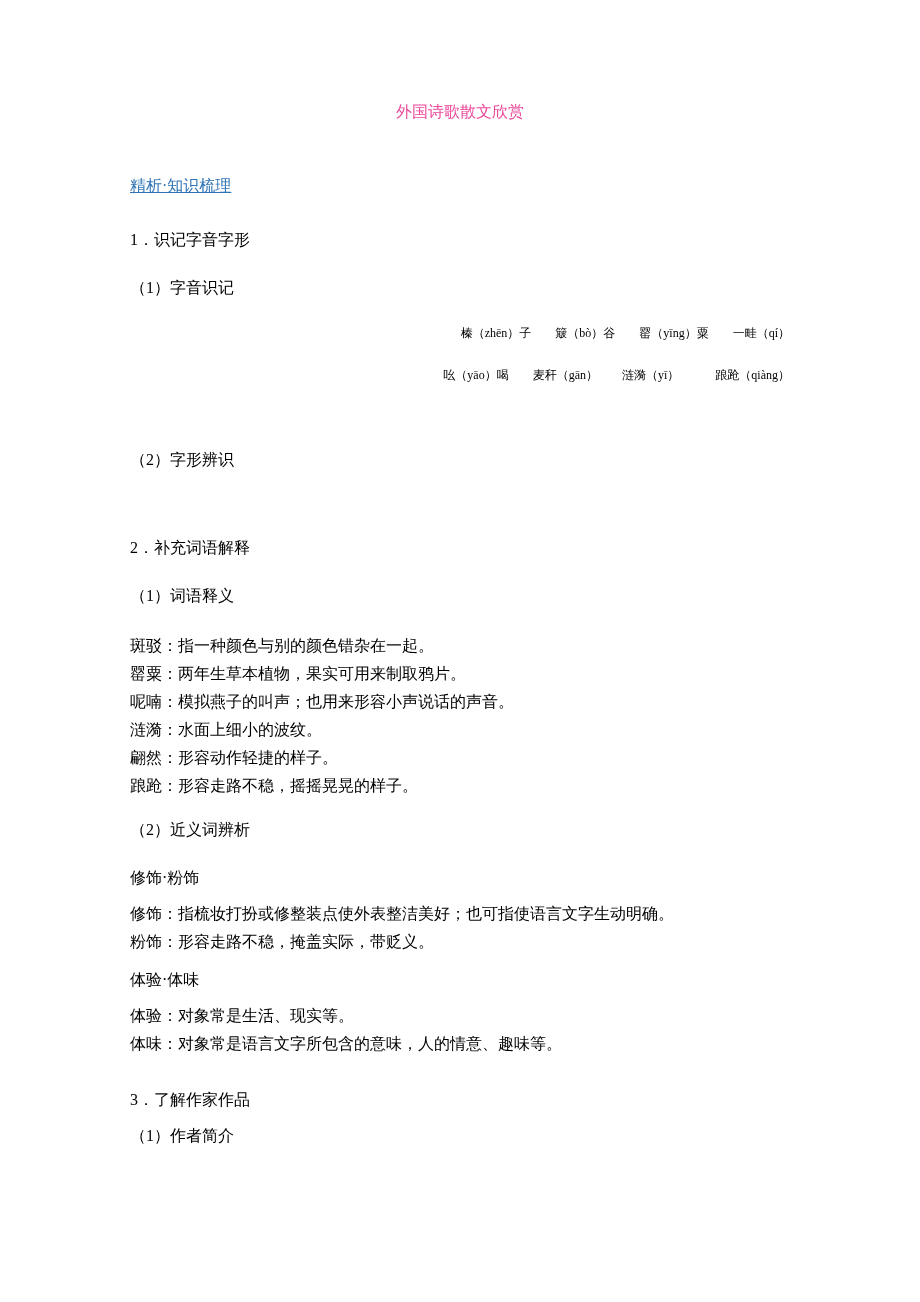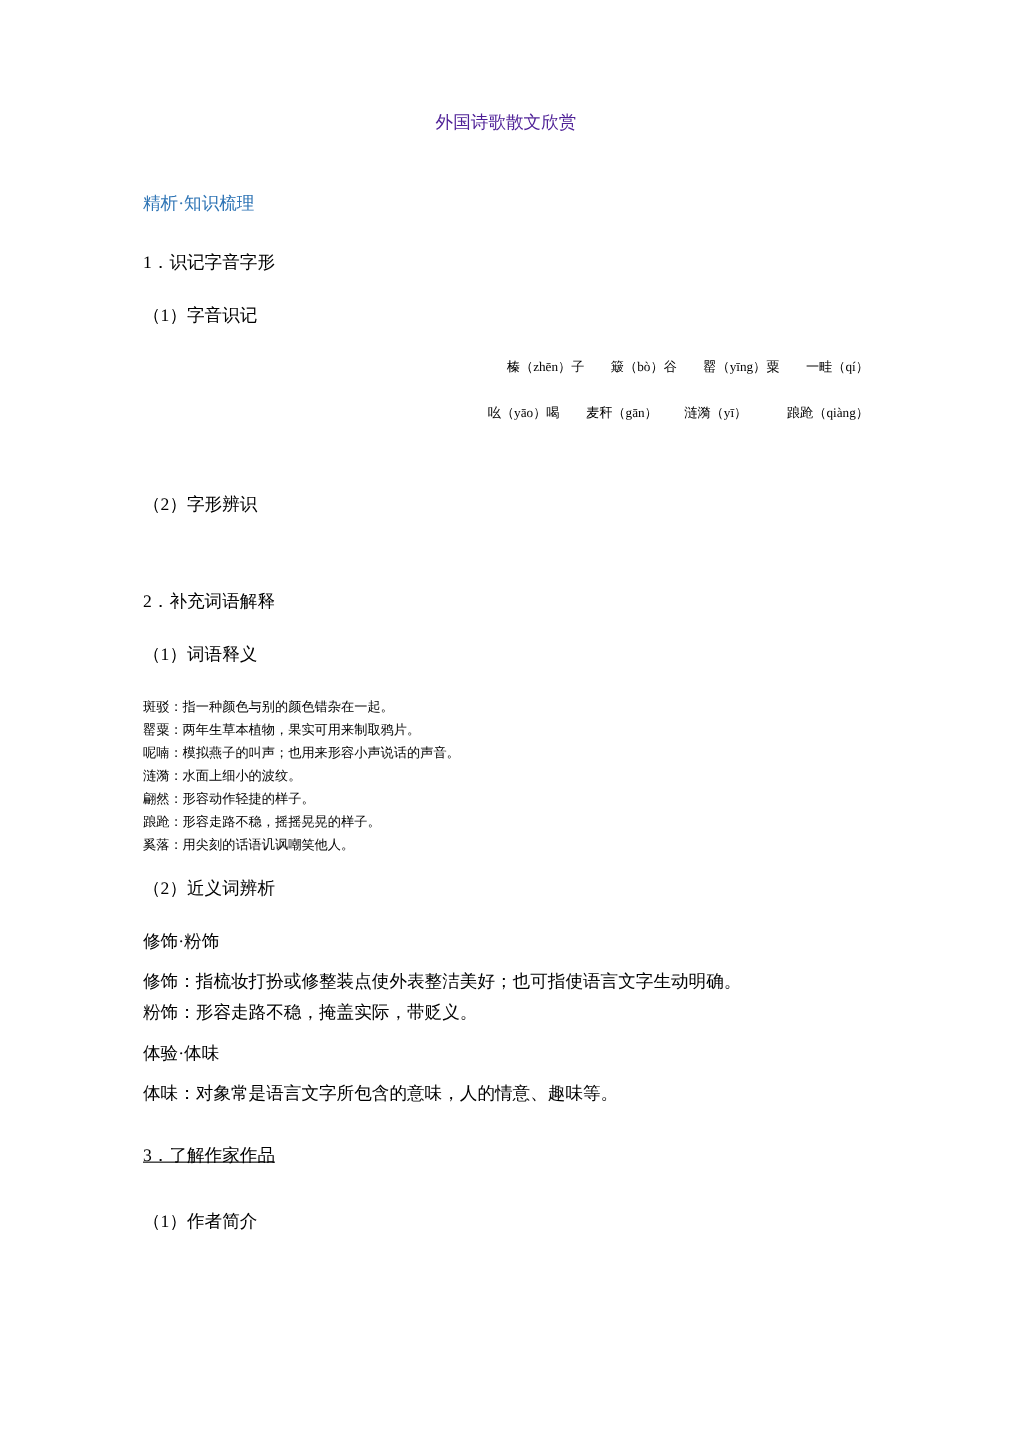--- a/index.html
+++ b/index.html
@@ -8,49 +8,49 @@
       min-height: 1302px;
       background: #ffffff;
       font-family: "SimSun", "宋体", serif;
       font-size: 16px;
       color: #000000;
       padding: 100px 130px 80px 130px;
       line-height: 1.5;
     }
     .title {
       text-align: center;
-      color: #4c1d95;
+      color: #ec4899;
       font-size: 16px;
       margin-bottom: 50px;
     }
     .section-head {
       color: #2e74b5;
       font-size: 16px;
       margin-bottom: 30px;
+      text-decoration: underline;
     }
     .num-head {
       font-size: 16px;
       margin-bottom: 24px;
     }
     .num-head.tight {
       margin-top: 30px;
-      margin-bottom: 36px;
-      text-decoration: underline;
+      margin-bottom: 12px;
     }
     .sub-head {
       font-size: 16px;
       margin-bottom: 24px;
     }
     .pinyin-line {
       font-size: 12px;
       margin-bottom: 24px;
       text-align: right;
     }
     .def-block {
-      font-size: 12px;
+      font-size: 16px;
       line-height: 1.75;
       margin-bottom: 18px;
     }
     .pair-head {
       font-size: 16px;
       margin-top: 12px;
       margin-bottom: 10px;
     }
     .pair-body {
       font-size: 16px;
@@ -84,31 +84,31 @@
 
 <div class="sub-head">（1）词语释义</div>
 
 <div class="def-block">
   <div>斑驳：指一种颜色与别的颜色错杂在一起。</div>
   <div>罂粟：两年生草本植物，果实可用来制取鸦片。</div>
   <div>呢喃：模拟燕子的叫声；也用来形容小声说话的声音。</div>
   <div>涟漪：水面上细小的波纹。</div>
   <div>翩然：形容动作轻捷的样子。</div>
   <div>踉跄：形容走路不稳，摇摇晃晃的样子。</div>
-  <div>奚落：用尖刻的话语讥讽嘲笑他人。</div>
 </div>
 
 <div class="sub-head">（2）近义词辨析</div>
 
 <div class="pair-head">修饰·粉饰</div>
 <div class="pair-body">
   <div>修饰：指梳妆打扮或修整装点使外表整洁美好；也可指使语言文字生动明确。</div>
   <div>粉饰：形容走路不稳，掩盖实际，带贬义。</div>
 </div>
 
 <div class="pair-head">体验·体味</div>
 <div class="pair-body">
+  <div>体验：对象常是生活、现实等。</div>
   <div>体味：对象常是语言文字所包含的意味，人的情意、趣味等。</div>
 </div>
 
 <div class="num-head tight">3．了解作家作品</div>
 
 <div class="sub-head">（1）作者简介</div>
 
 </body></html>

